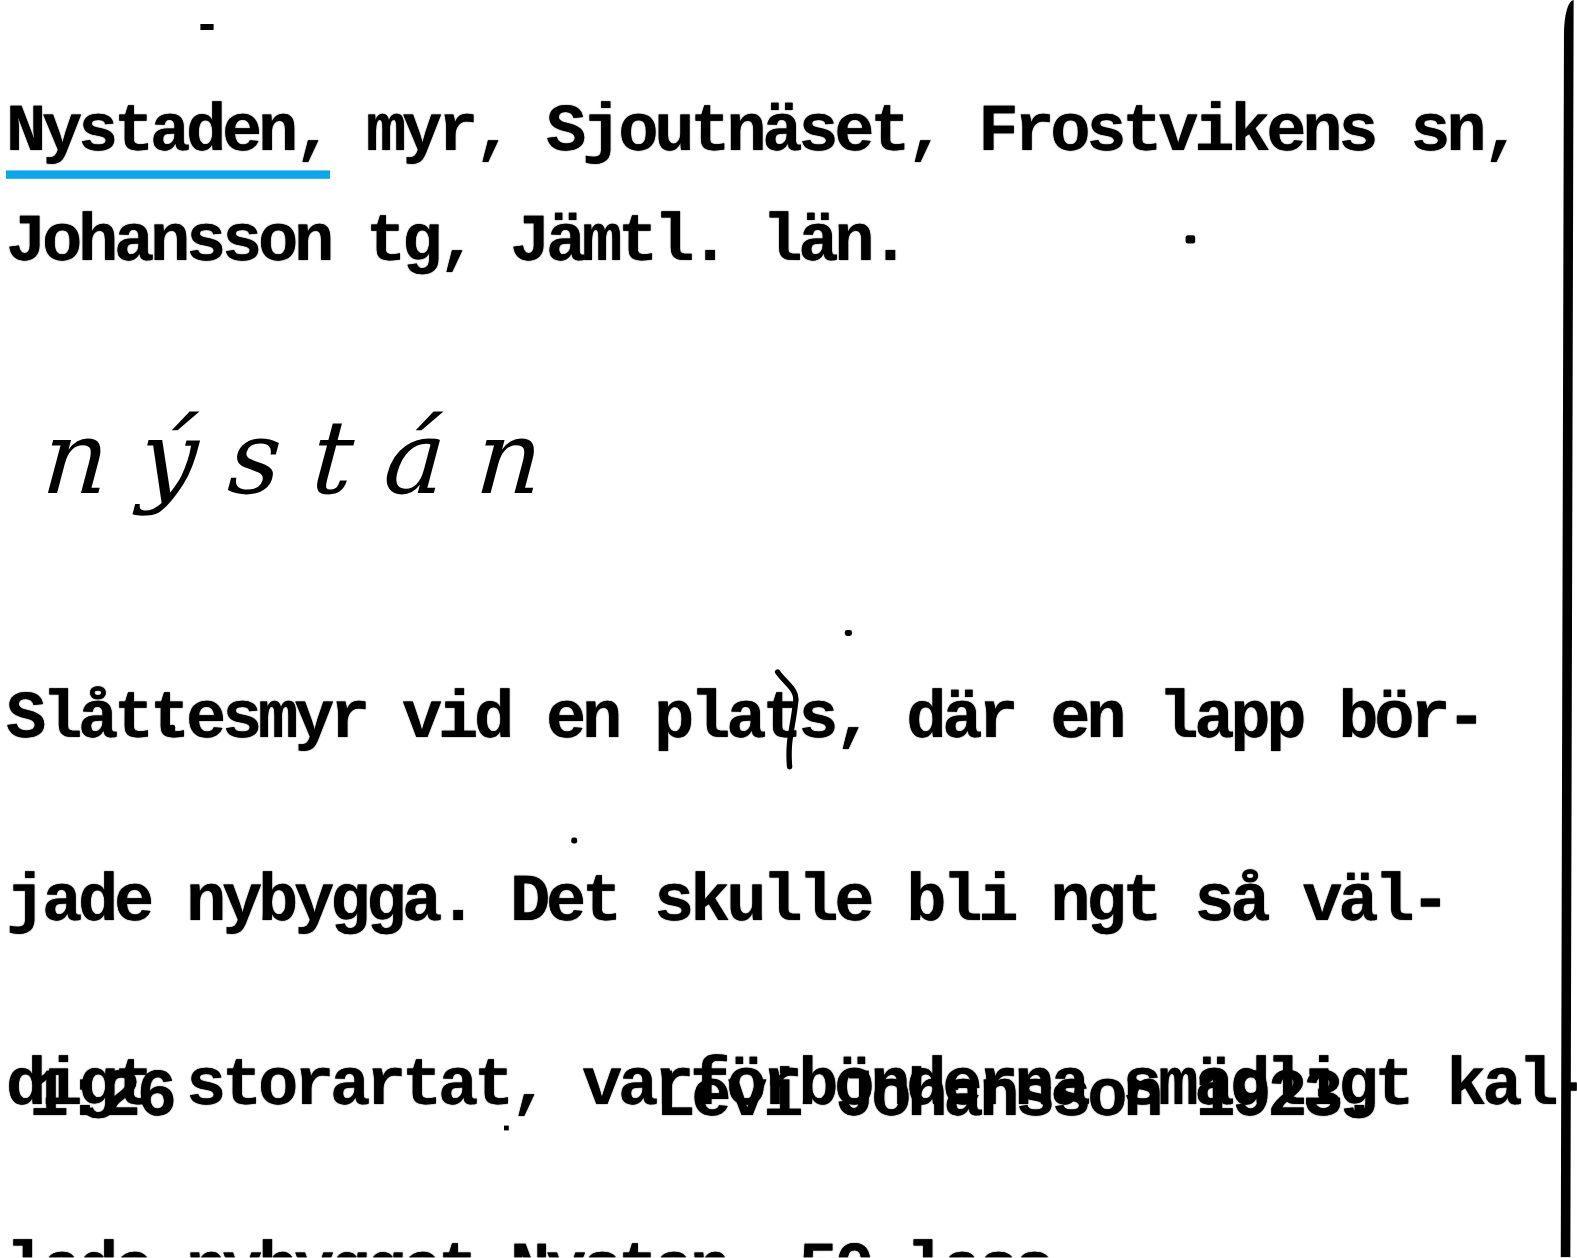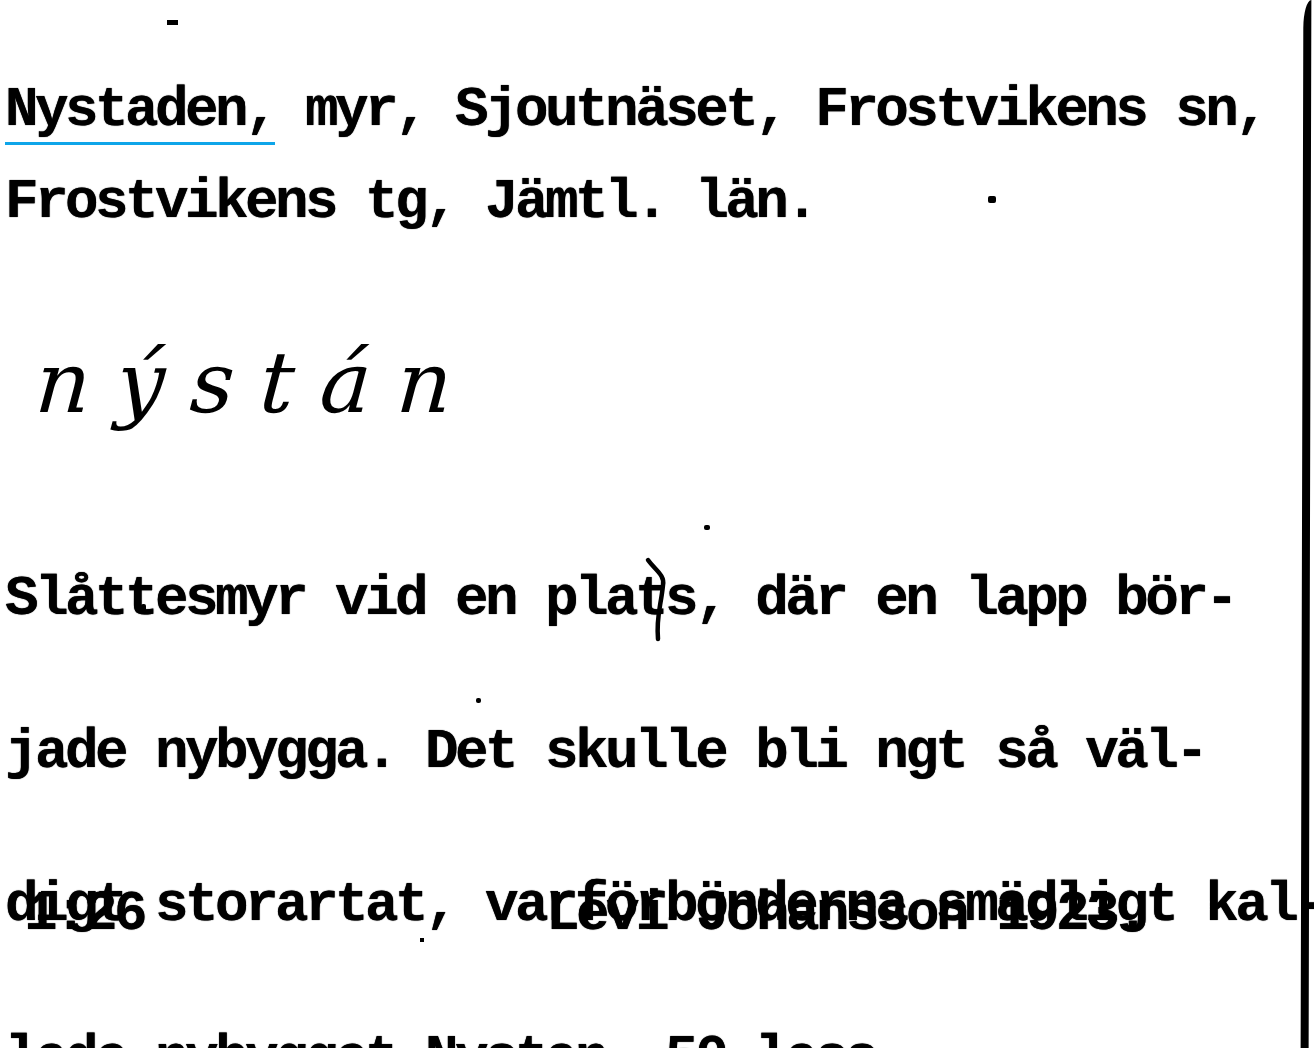--- a/index.html
+++ b/index.html
@@ -21,21 +21,21 @@
     font-family: "Liberation Mono", monospace;
     font-size: 56px;
     font-weight: 700;
     letter-spacing: -3.6px;
     line-height: 51px;
     color: #000000;
     white-space: pre;
     text-shadow: 0 0 1px #000000;
   }
   .underlined {
-    border-bottom: 3px solid #0ea5e9;
+    border-bottom: 7px solid #0ea5e9;
   }
   
   .hand {
     position: absolute;
     font-family: "DejaVu Serif", serif;
     font-style: italic;
     font-size: 85px;
     font-weight: 400;
     letter-spacing: 26px;
     line-height: 85px;
@@ -68,21 +68,21 @@
 </style>
 </head>
 <body>
 
 <div class="card">
 
   <div class="speck" style="left:167px; top:20px; width:11px; height:5px;"></div>
 
   <div class="tw" style="left:5px; top:85px;"><span class="underlined">Nystaden,</span><span> myr, Sjoutnäset, Frostvikens sn,</span></div>
 
-  <div class="tw" style="left:5px; top:177px;">Frostvikens tg, Jämtl. län.</div>
+  <div class="tw" style="left:5px; top:177px;">Johansson tg, Jämtl. län.</div>
 
   <div class="speck" style="left:988px; top:196px; width:8px; height:7px; border-radius:2px;"></div>
 
   <div class="hand" style="left:36px; top:340px;">nýstán</div>
 
   <div class="tw" style="left:5px; top:472px;">
     <div>Slåttesmyr vid en plats, där en lapp bör-</div>
     <div>jade nybygga. Det skulle bli ngt så väl-</div>
     <div>digt storartat, varförbönderna smädligt kal-</div>
     <div>lade nybygget Nystan. 50 lass.</div>

